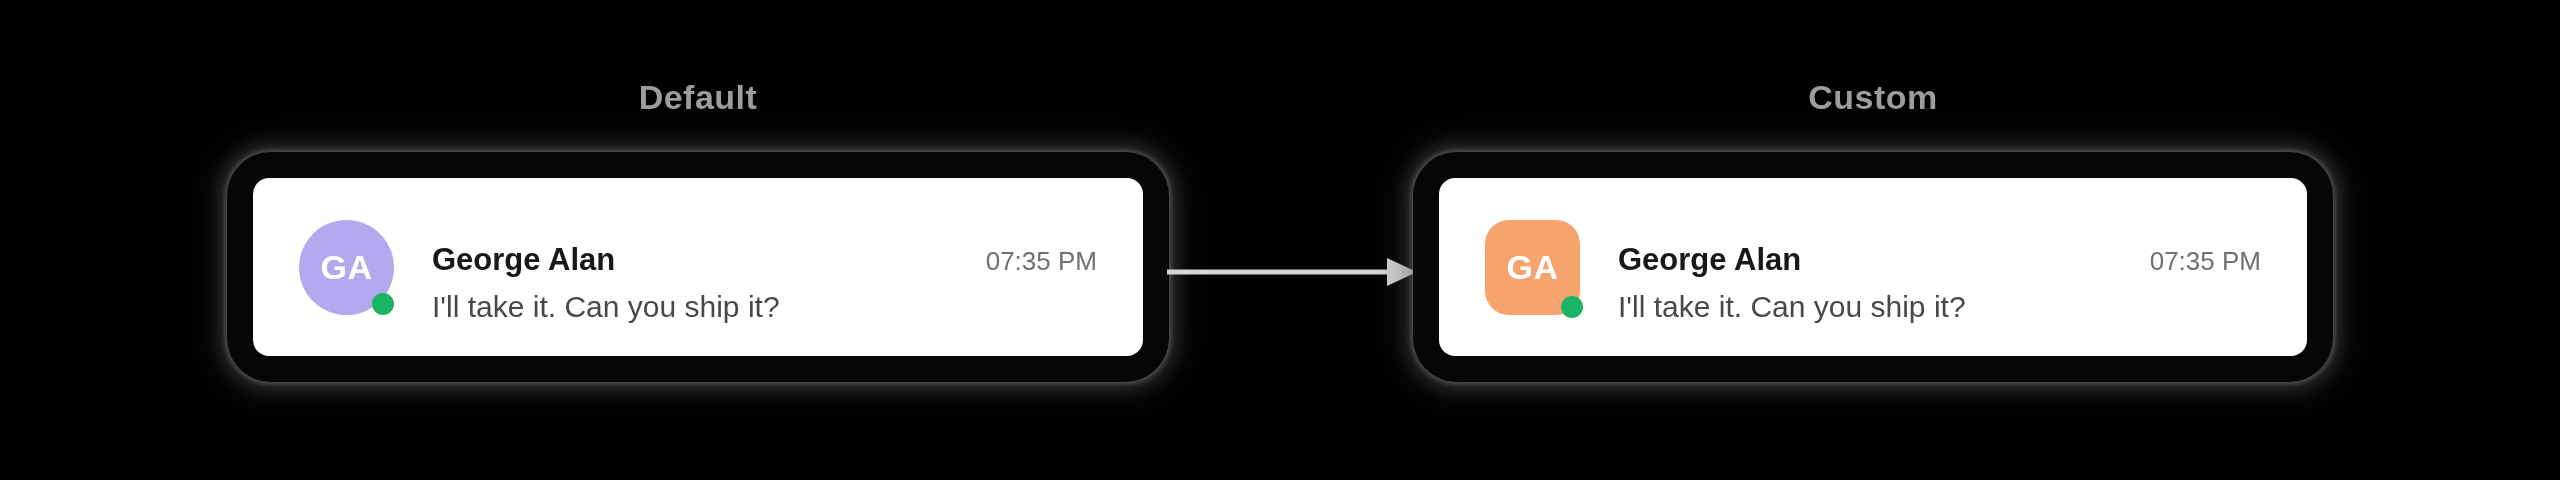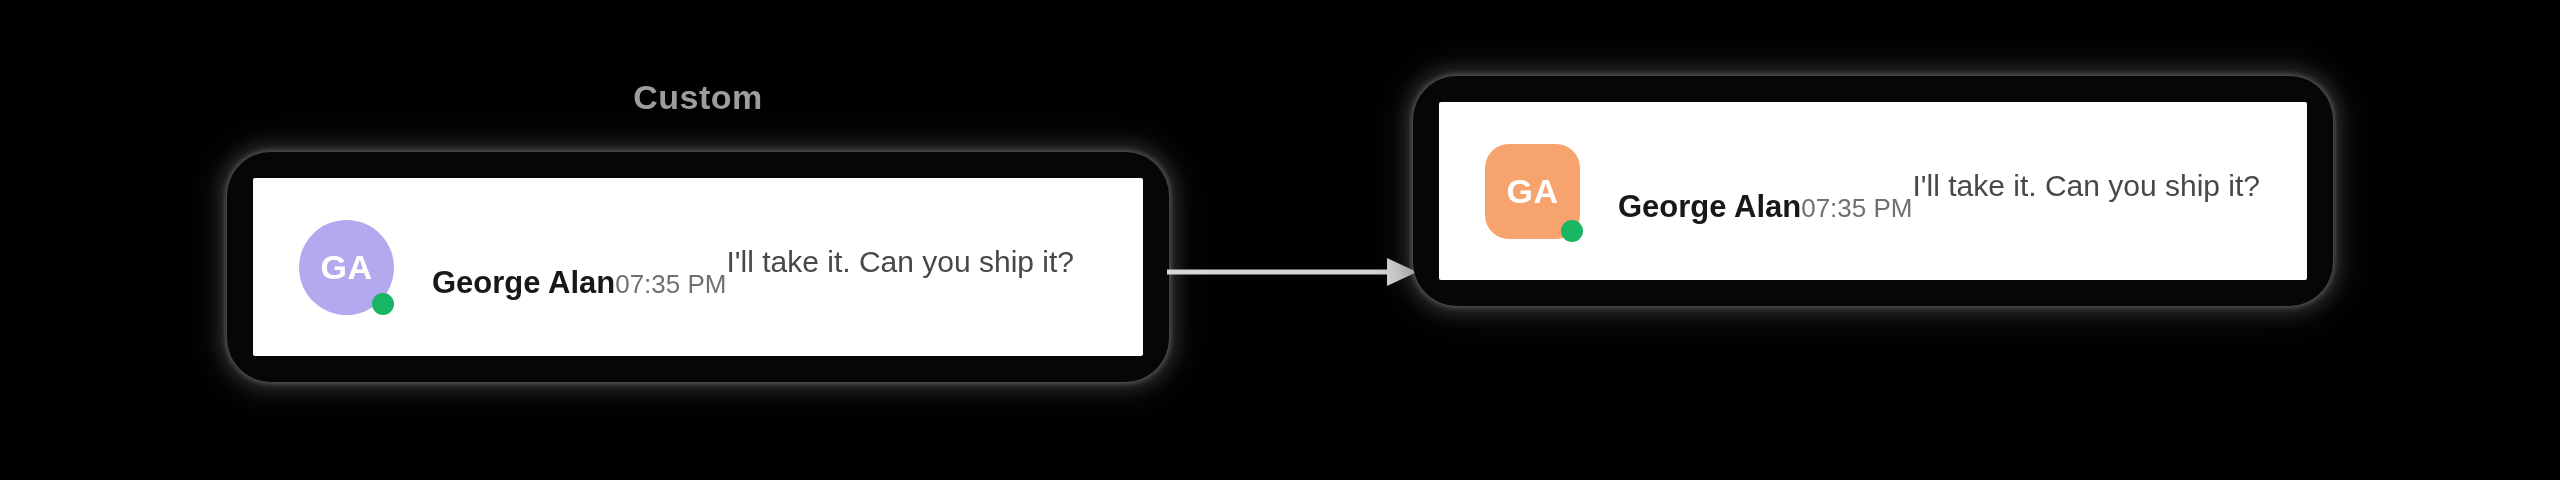--- a/index.html
+++ b/index.html
@@ -42,21 +42,21 @@
     background: #060606;
     box-shadow:
       0 0 5px 2px rgba(150,150,150,0.40),
       0 0 16px 8px rgba(105,105,105,0.30),
       0 0 30px 18px rgba(70,70,70,0.22);
   }
 
   .notification-card {
     height: 178px;
     background: #ffffff;
-    border-radius: 2px;
+    border-radius: 16px;
     display: flex;
     align-items: center;
     padding: 0 46px;
     gap: 38px;
   }
   .notification-card.w-default { width: 890px; }
   .notification-card.w-custom  { width: 868px; }
 
   .avatar {
     width: 95px;
@@ -81,21 +81,21 @@
     border-radius: 50%;
     right: 0px;
     bottom: 0px;
   }
   .avatar--rounded .status-dot { right: -3px; bottom: -3px; }
 
   .card-body {
     flex: 1;
     min-width: 0;
     display: flex;
-    flex-direction: row;
+    flex-direction: column;
   }
 
   .card-top-row {
     display: flex;
     align-items: baseline;
     justify-content: space-between;
   }
 
   .sender-name {
     font-size: 31px;
@@ -124,21 +124,21 @@
     margin-left: -4px;
     margin-right: -4px;
   }
 </style>
 </head>
 <body style="background: rgb(0, 0, 0);">
 
 <div class="stage">
 
   <div class="variant-group">
-    <div class="variant-label">Custom</div>
+    <div class="variant-label">Default</div>
     <div class="fuzzy-frame">
       <div class="notification-card w-default">
         <div class="avatar avatar--circle" style="background: rgb(179, 169, 238);">
           <span>GA</span>
           <span class="status-dot" style="background: rgb(25, 181, 99);"></span>
         </div>
         <div class="card-body">
           <div class="card-top-row">
             <span class="sender-name">George Alan</span>
             <span class="timestamp">07:35 PM</span>
@@ -150,20 +150,21 @@
   </div>
 
   <div class="arrow-wrap" style="color: rgb(214, 214, 214);">
     <svg width="252" height="40" viewBox="0 0 252 40" aria-hidden="true">
       <line x1="2" y1="20" x2="226" y2="20" stroke="currentColor" stroke-width="5"></line>
       <polygon points="222,6 252,20 222,34" fill="currentColor"></polygon>
     </svg>
   </div>
 
   <div class="variant-group">
+    <div class="variant-label">Custom</div>
     <div class="fuzzy-frame">
       <div class="notification-card w-custom">
         <div class="avatar avatar--rounded" style="background: rgb(247, 163, 110);">
           <span>GA</span>
           <span class="status-dot" style="background: rgb(25, 181, 99);"></span>
         </div>
         <div class="card-body">
           <div class="card-top-row">
             <span class="sender-name">George Alan</span>
             <span class="timestamp">07:35 PM</span>

